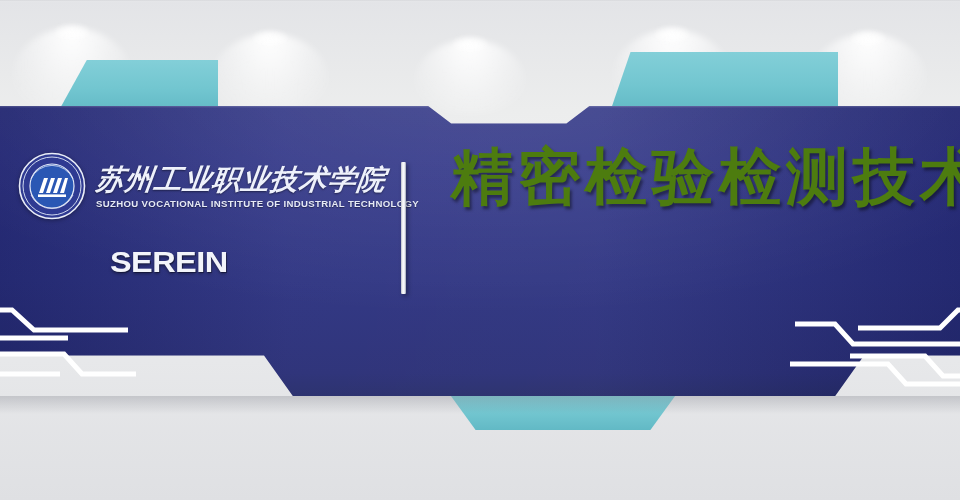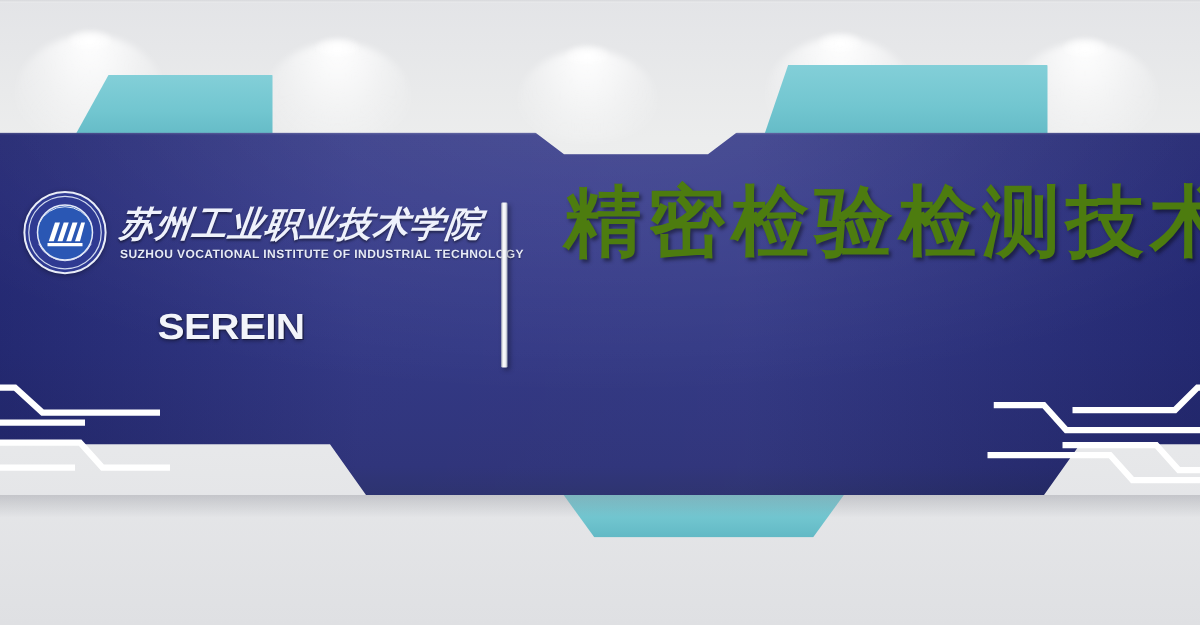--- a/index.html
+++ b/index.html
@@ -110,21 +110,21 @@
     font-size:28px;line-height:32px;font-weight:700;color:#eef1fb;
     letter-spacing:1px;font-style:italic;
     text-shadow:0 1px 2px rgba(0,0,0,.45);
     white-space:nowrap;transform:skewX(-7deg);
   }
   .school-en{
     font-size:9.6px;line-height:12px;color:#e6eaf6;letter-spacing:.35px;
     font-weight:600;white-space:nowrap;text-shadow:0 1px 1px rgba(0,0,0,.4);
   }
   .serein{
-    position:absolute;left:126px;top:140px;display:flex;align-items:center;gap:6px;
+    position:absolute;left:110px;top:140px;display:flex;align-items:center;gap:6px;
   }
   .serein-mark{
     font-size:29px;font-weight:900;color:#f2f4fa;letter-spacing:-.5px;
     font-family:"Liberation Sans","DejaVu Sans",sans-serif;
     transform:scaleX(1.12);transform-origin:left center;
     text-shadow:1px 1px 0 rgba(0,0,0,.35), 0 2px 3px rgba(0,0,0,.35);
   }
   .serein-cn{
     font-family:"DejaVu Sans","Liberation Sans",sans-serif;
     font-size:25px;font-weight:700;color:#f2f4fa;letter-spacing:3px;

